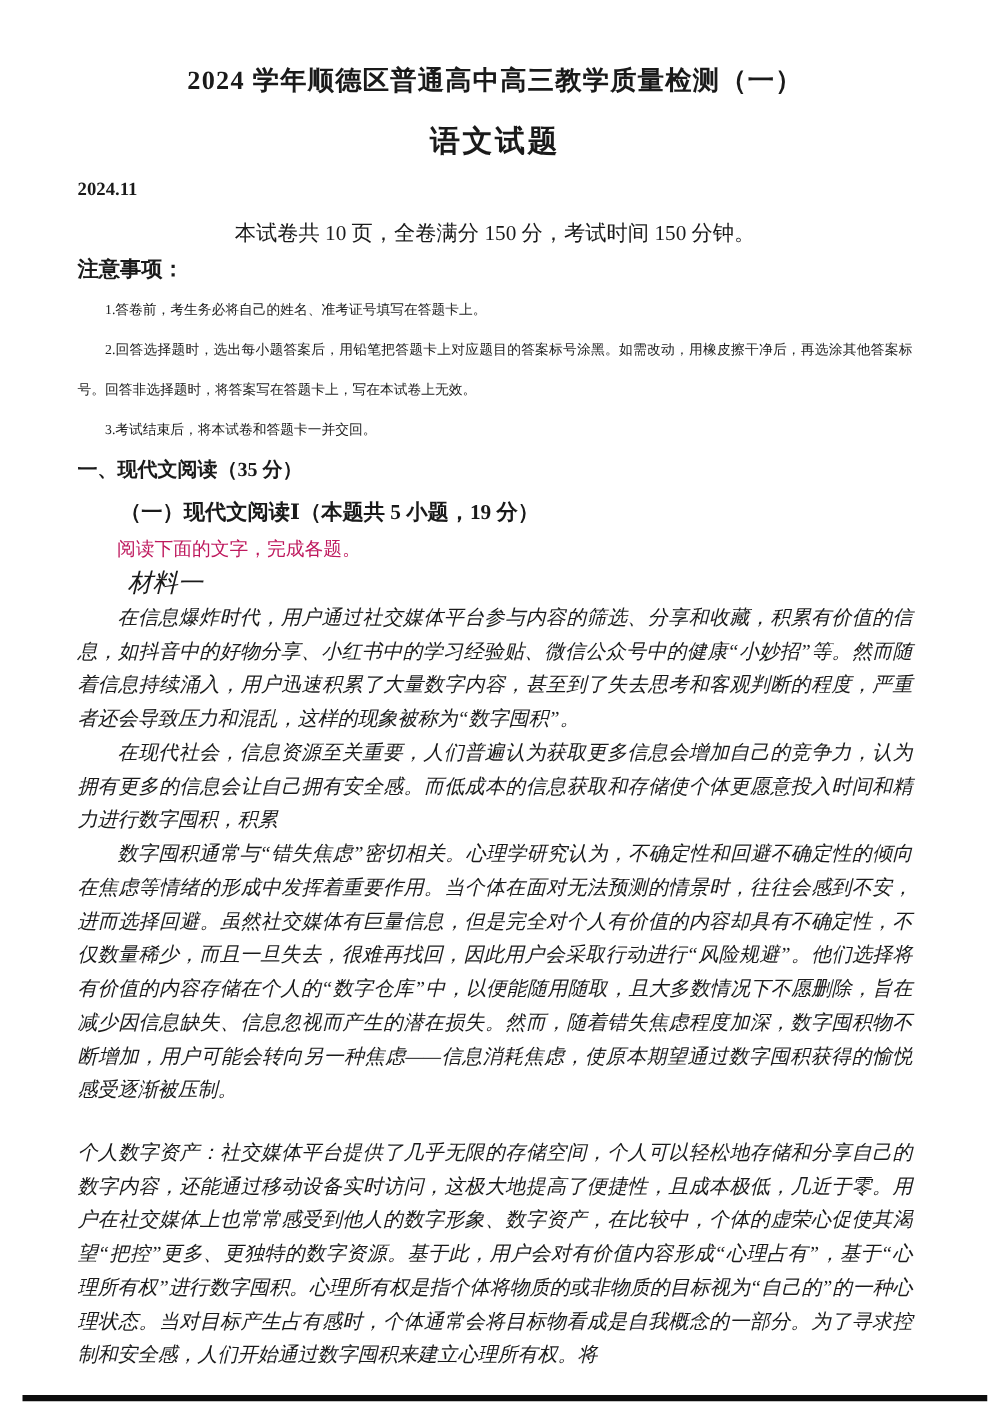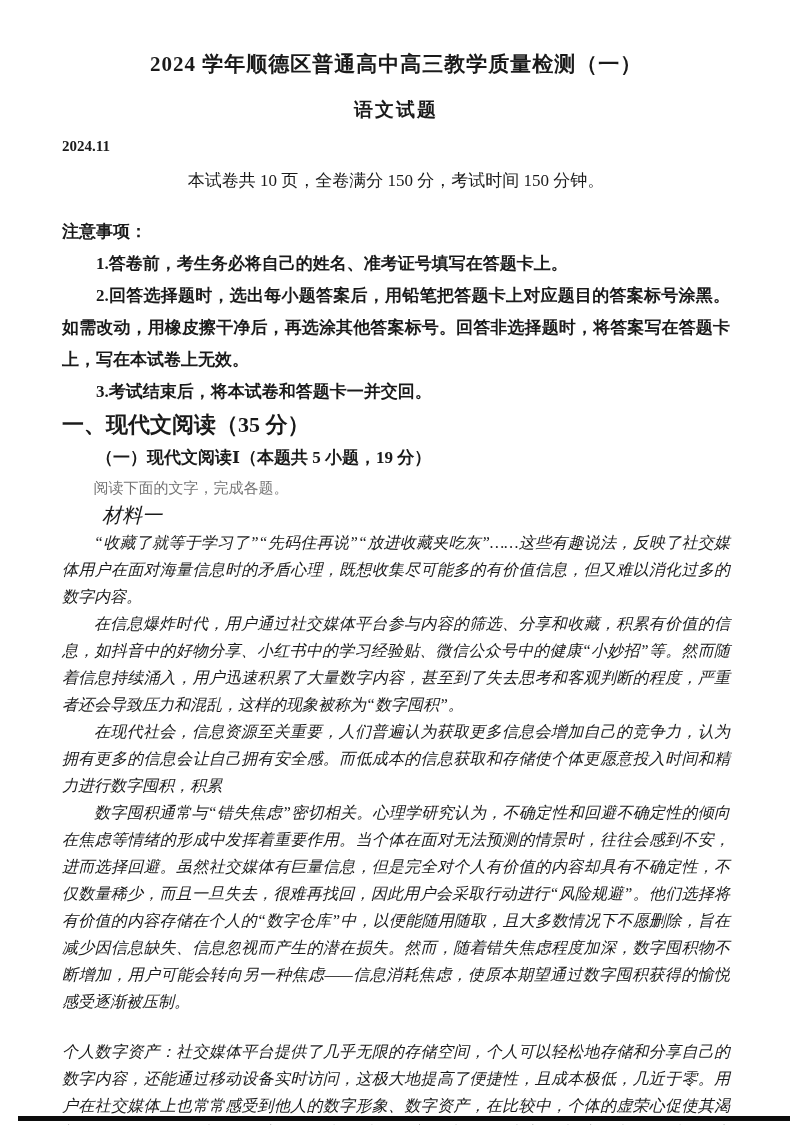--- a/index.html
+++ b/index.html
@@ -19,66 +19,66 @@
     padding: 50px 60px 0 62px;
   }
   .doc-title {
     text-align: center;
     font-size: 21px;
     font-weight: bold;
     letter-spacing: 1px;
   }
   .doc-subtitle {
     text-align: center;
-    font-size: 19px;
+    font-size: 24px;
     font-weight: bold;
     margin-top: 19px;
     letter-spacing: 2px;
   }
   .doc-date {
     font-size: 15px;
     font-weight: bold;
     margin-top: 15px;
   }
   .doc-info {
     text-align: center;
     font-size: 17px;
     font-weight: normal;
     margin-top: 14px;
   }
   .notice-heading {
     font-size: 17px;
     font-weight: bold;
-    margin-top: 24px;
+    margin-top: 2px;
     line-height: 32px;
   }
   .notice-item {
-    font-size: 17px;
-    font-weight: bold;
+    font-size: 11px;
+    font-weight: normal;
     line-height: 32px;
     text-indent: 2em;
     text-align: justify;
     text-justify: inter-ideograph;
   }
   .section-heading {
-    font-size: 22px;
+    font-size: 16px;
     font-weight: bold;
     line-height: 33px;
   }
   .subsection-heading {
     font-size: 17px;
     font-weight: bold;
     line-height: 33px;
     text-indent: 2em;
   }
   .reading-instruction {
     font-size: 15px;
     line-height: 28px;
     text-indent: 2.1em;
-    color: #737373;
+    color: #be185d;
   }
   .material-label {
     font-size: 20px;
     font-style: italic;
     line-height: 27px;
     text-indent: 2em;
   }
   .material-paragraph {
     font-size: 16px;
     font-style: italic;
@@ -118,21 +118,20 @@
     <div class="notice-heading">注意事项：</div>
     <p class="notice-item">1.答卷前，考生务必将自己的姓名、准考证号填写在答题卡上。</p>
     <p class="notice-item">2.回答选择题时，选出每小题答案后，用铅笔把答题卡上对应题目的答案标号涂黑。如需改动，用橡皮擦干净后，再选涂其他答案标号。回答非选择题时，将答案写在答题卡上，写在本试卷上无效。</p>
     <p class="notice-item">3.考试结束后，将本试卷和答题卡一并交回。</p>
 
     <div class="section-heading">一、现代文阅读（35 分）</div>
     <div class="subsection-heading">（一）现代文阅读Ⅰ（本题共 5 小题，19 分）</div>
     <div class="reading-instruction">阅读下面的文字，完成各题。</div>
     <div class="material-label">材料一</div>
 
-    <p class="material-paragraph">“收藏了就等于学习了”“先码住再说”“放进收藏夹吃灰”……这些有趣说法，反映了社交媒体用户在面对海量信息时的矛盾心理，既想收集尽可能多的有价值信息，但又难以消化过多的数字内容。</p>
     <p class="material-paragraph">在信息爆炸时代，用户通过社交媒体平台参与内容的筛选、分享和收藏，积累有价值的信息，如抖音中的好物分享、小红书中的学习经验贴、微信公众号中的健康“小妙招”等。然而随着信息持续涌入，用户迅速积累了大量数字内容，甚至到了失去思考和客观判断的程度，严重者还会导致压力和混乱，这样的现象被称为“数字囤积”。</p>
     <p class="material-paragraph">在现代社会，信息资源至关重要，人们普遍认为获取更多信息会增加自己的竞争力，认为拥有更多的信息会让自己拥有安全感。而低成本的信息获取和存储使个体更愿意投入时间和精力进行数字囤积，积累</p>
     <p class="material-paragraph">数字囤积通常与“错失焦虑”密切相关。心理学研究认为，不确定性和回避不确定性的倾向在焦虑等情绪的形成中发挥着重要作用。当个体在面对无法预测的情景时，往往会感到不安，进而选择回避。虽然社交媒体有巨量信息，但是完全对个人有价值的内容却具有不确定性，不仅数量稀少，而且一旦失去，很难再找回，因此用户会采取行动进行“风险规避”。他们选择将有价值的内容存储在个人的“数字仓库”中，以便能随用随取，且大多数情况下不愿删除，旨在减少因信息缺失、信息忽视而产生的潜在损失。然而，随着错失焦虑程度加深，数字囤积物不断增加，用户可能会转向另一种焦虑——信息消耗焦虑，使原本期望通过数字囤积获得的愉悦感受逐渐被压制。</p>
     <p class="material-paragraph no-indent gap-top">个人数字资产：社交媒体平台提供了几乎无限的存储空间，个人可以轻松地存储和分享自己的数字内容，还能通过移动设备实时访问，这极大地提高了便捷性，且成本极低，几近于零。用户在社交媒体上也常常感受到他人的数字形象、数字资产，在比较中，个体的虚荣心促使其渴望“把控”更多、更独特的数字资源。基于此，用户会对有价值内容形成“心理占有”，基于“心理所有权”进行数字囤积。心理所有权是指个体将物质的或非物质的目标视为“自己的”的一种心理状态。当对目标产生占有感时，个体通常会将目标物看成是自我概念的一部分。为了寻求控制和安全感，人们开始通过数字囤积来建立心理所有权。将</p>
 
   </div>
 
   <div class="bottom-bar" style="background: rgb(13, 13, 13);"></div>
   <div class="right-edge-line" style="background: rgb(74, 74, 74);"></div>
 </div>

